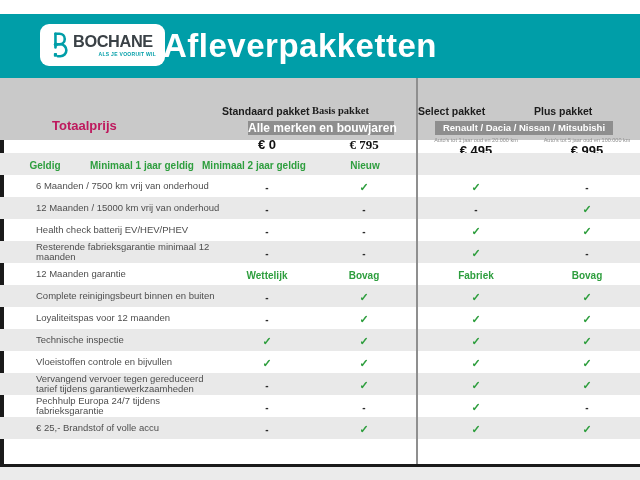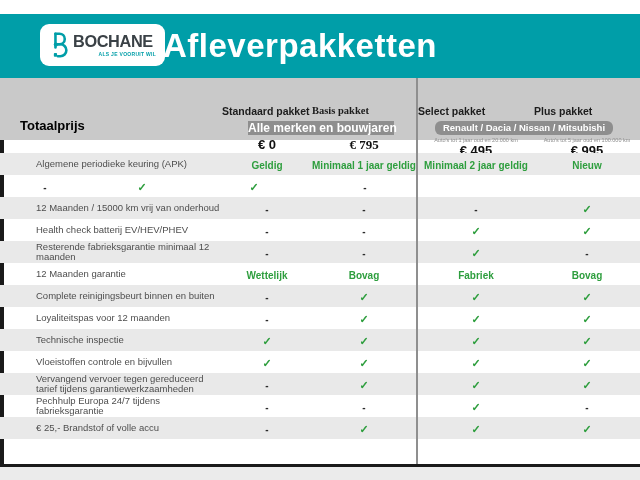--- a/index.html
+++ b/index.html
@@ -15,30 +15,30 @@
             box-sizing:border-box;}
   .logo-icon{width:21px;height:30px;flex:0 0 auto;margin-right:3px;}
   .logo-txt{display:flex;flex-direction:column;align-items:flex-end;line-height:1;}
   .logo-name{font-size:17px;font-weight:bold;color:var(--logotext,#3a4146);letter-spacing:-.4px;
              transform:scaleX(.96);transform-origin:left;}
   .logo-tag{font-size:5px;color:var(--teal,#009ea8);font-weight:bold;letter-spacing:.3px;margin-top:2px;}
   
   .head-band{position:absolute;top:78px;left:0;width:640px;height:62px;
              background:var(--band,#c9c9c9);display:flex;box-sizing:border-box;}
   .hb-label{width:222px;position:relative;}
-  .totaal{position:absolute;left:20px;bottom:7px;font-size:13px;font-weight:bold;color:#000000;text-align:center;}
+  .totaal{position:absolute;left:52px;bottom:7px;font-size:13px;font-weight:bold;color:#be185d;text-align:center;}
   .hb-group{display:flex;flex-direction:column;padding-top:7px;box-sizing:border-box;}
   .g1{width:194px;} .hb-gap{width:2px;} .g2{width:222px;}
   .hb-names{display:flex;}
   .hb-names span{display:block;text-align:left;font-size:10.5px;font-weight:bold;color:#1c1c1c;white-space:nowrap;margin-top:20px;}
   .g1 .c1{width:90px;} .g1 .c2{width:104px;font-family:Liberation Serif, serif;} .g2 .c1{width:116px;} .g2 .c2{width:106px;}
   .hb-banner{height:14px;margin-top:4px;background:var(--banner,#8e8e8e);color:#fff;
              font-weight:bold;font-size:12px;line-height:14px;text-align:center;white-space:nowrap;}
   .g1 .hb-banner{margin-left:26px;margin-right:22px;}
-  .g2 .hb-banner{margin-left:17px;margin-right:27px;font-size:9.5px;border-radius:6px;}
+  .g2 .hb-banner{margin-left:17px;margin-right:27px;font-size:9.5px;}
   .hb-subs{display:flex;margin-top:2px;}
   .hb-subs span{display:block;text-align:center;font-size:5.5px;color:#8f8f8f;white-space:nowrap;}
   .hb-prices{display:flex;margin-top:auto;padding-bottom:6px;}
   .hb-prices span{display:block;text-align:center;font-size:13px;font-weight:bold;color:#111;}
   
   .rows{position:absolute;top:140px;left:0;width:640px;height:324px;padding-top:13px;box-sizing:border-box;}
   .left-strip{position:absolute;left:0;top:0;width:4px;height:324px;background:var(--black,#1a1a1a);}
   .row{position:relative;display:flex;align-items:center;height:22px;}
   .row.gray{background:var(--rowgray,#e9e9e9);}
   .cell-label{width:222px;box-sizing:border-box;padding-left:36px;font-size:9.5px;color:#4e4e4e;line-height:1.1;}
@@ -113,29 +113,29 @@
         <span class="c1">€ 495</span>
         <span class="c2">€ 995</span>
       </div>
     </div>
   </div>
 
   <div class="rows" id="rows">
     <div class="left-strip"></div>
 
   <div class="row gray">
-    <div class="cell-label">Algemene periodieke keuring (APK)</div>
     <div class="cell-v w1"><span class="word">Geldig</span></div>
     <div class="cell-v w2"><span class="word">Minimaal 1 jaar geldig</span></div>
     <div class="wgap"></div>
     <div class="cell-v w3"><span class="word">Minimaal 2 jaar geldig</span></div>
     <div class="cell-v w4"><span class="word">Nieuw</span></div>
   </div>
 
   <div class="row">
+    <div class="cell-label">6 Maanden / 7500 km vrij van onderhoud</div>
     <div class="cell-v w1"><span class="dash">-</span></div>
     <div class="cell-v w2"><span class="check">✓</span></div>
     <div class="wgap"></div>
     <div class="cell-v w3"><span class="check">✓</span></div>
     <div class="cell-v w4"><span class="dash">-</span></div>
   </div>
 
   <div class="row gray">
     <div class="cell-label">12 Maanden / 15000 km vrij van onderhoud</div>
     <div class="cell-v w1"><span class="dash">-</span></div>

